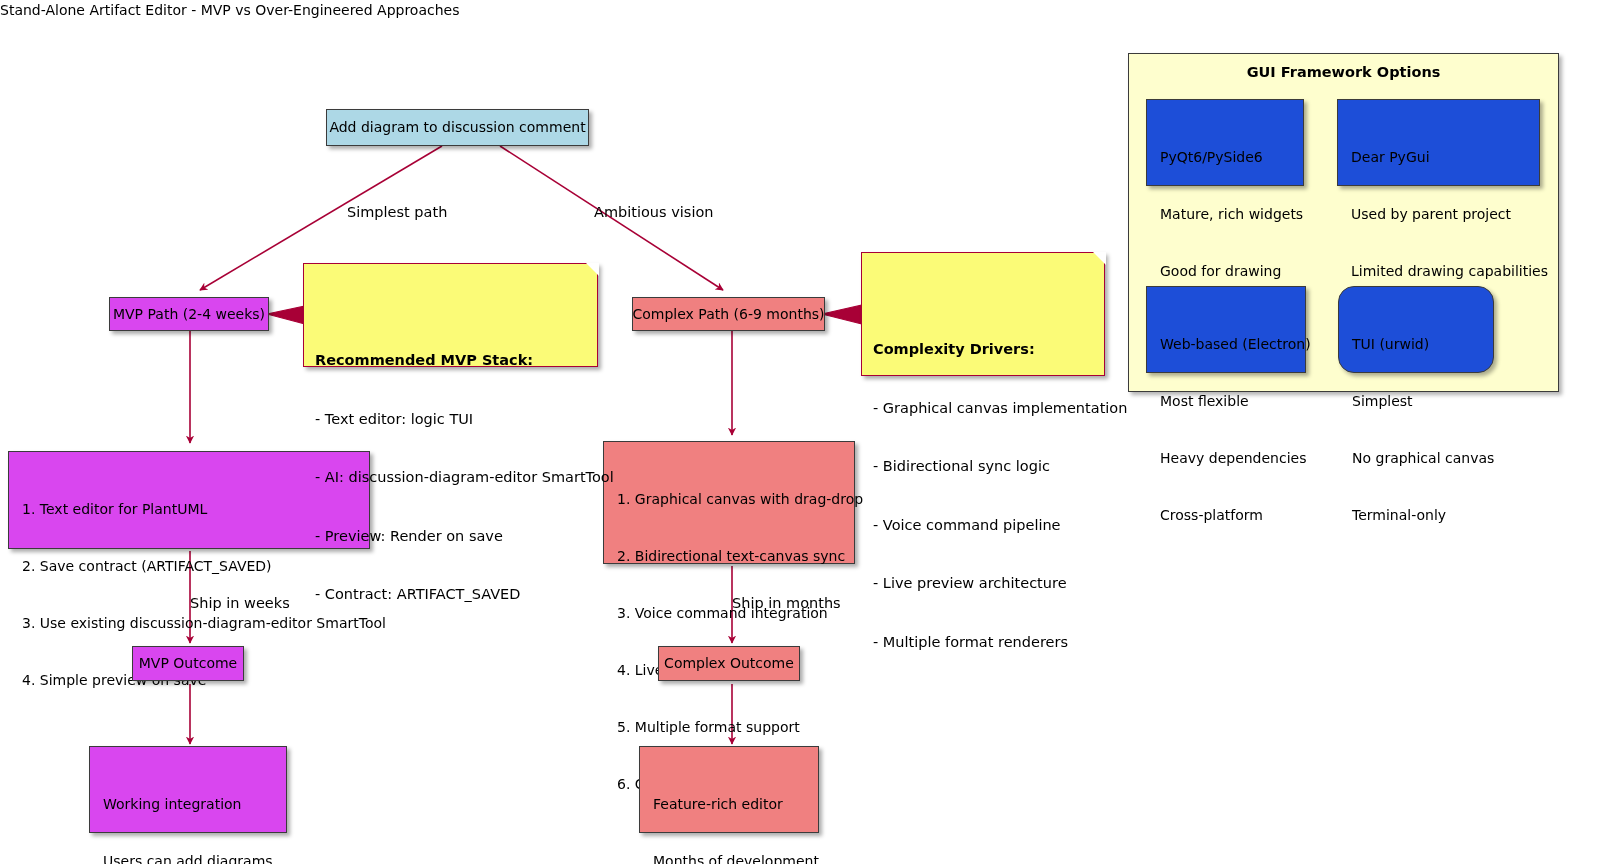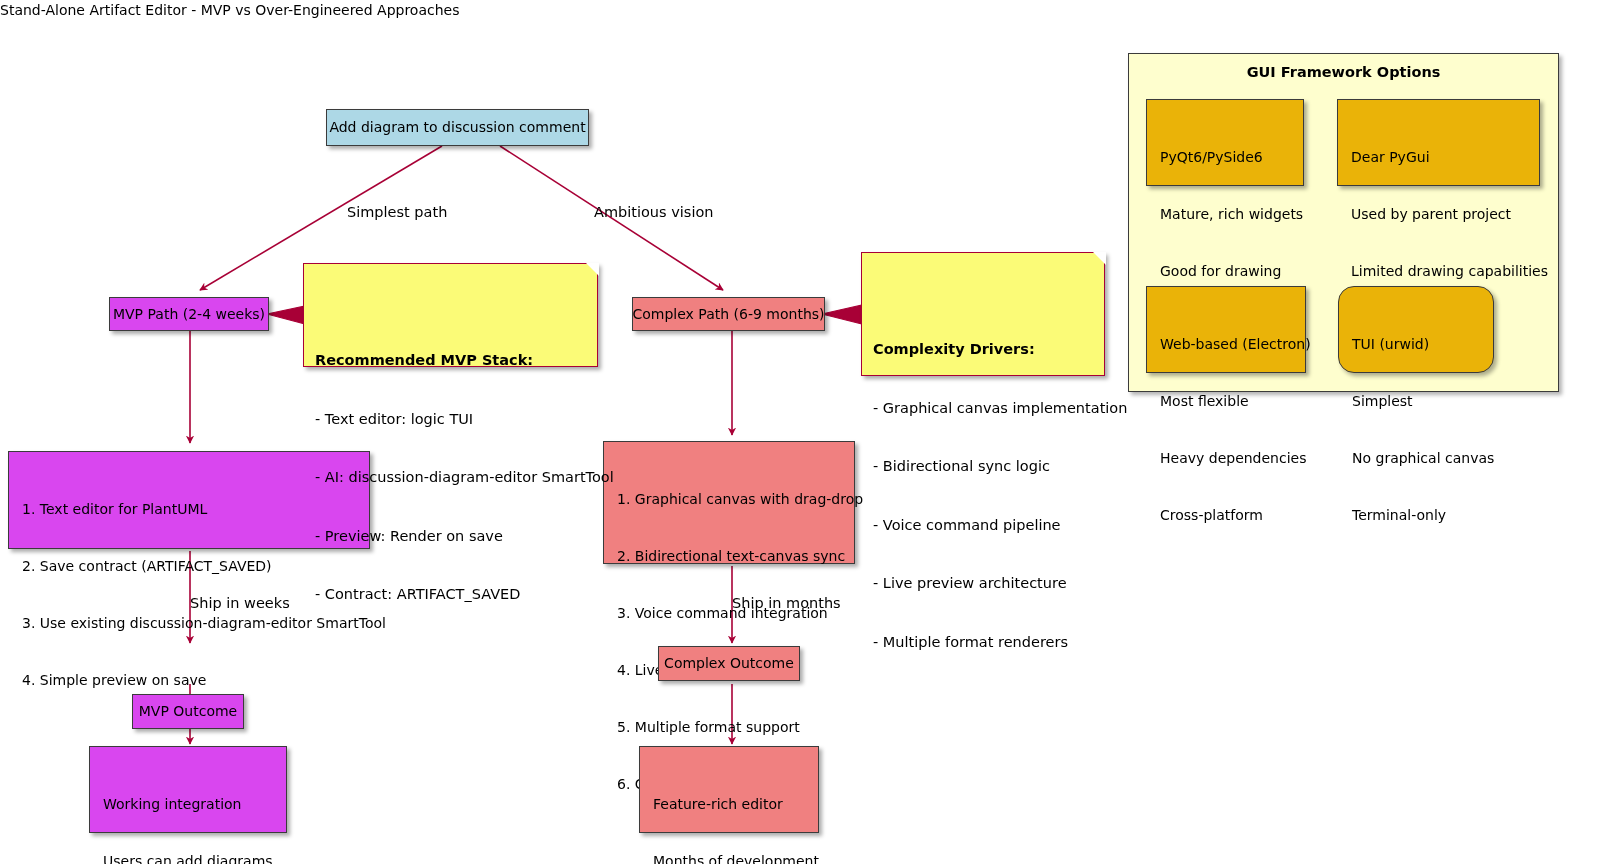--- a/index.html
+++ b/index.html
@@ -57,21 +57,21 @@
     text-align: center;
   }
   .node.listbox {
     padding: 10px 12px 10px 13px;
   }
   .node .line { display: block; }
 
   .fill-blue  { background: #add8e6; }
   .fill-green { background: #d946ef; }
   .fill-red   { background: #f08080; }
-  .fill-gray  { background: #eab308; border-color: #3b3b3b; }
+  .fill-gray  { background: #1d4ed8; border-color: #3b3b3b; }
 
   
   .note {
     position: absolute;
     box-sizing: border-box;
     background: #fbfb77;
     border: 1.5px solid #a80036;
     box-shadow: 3px 3px 4px rgba(0,0,0,0.33);
     color: #000000;
     font-size: 14.5px;
@@ -196,21 +196,21 @@
 
   <div class="node listbox fill-red" style="left:603px; top:441px; width:252px; height:123px;">
     <span class="line">1. Graphical canvas with drag-drop</span>
     <span class="line">2. Bidirectional text-canvas sync</span>
     <span class="line">3. Voice command integration</span>
     <span class="line">4. Live preview with timer</span>
     <span class="line">5. Multiple format support</span>
     <span class="line">6. Custom GUI framework</span>
   </div>
 
-  <div class="node centered fill-green" style="left:132px; top:646px; width:112px; height:35px;margin-top:48px;">
+  <div class="node centered fill-green" style="left:132px; top:646px; width:112px; height:35px;">
     <span>MVP Outcome</span>
   </div>
 
   <div class="node centered fill-red" style="left:658px; top:646px; width:142px; height:35px;">
     <span>Complex Outcome</span>
   </div>
 
   <div class="node listbox fill-green" style="left:89px; top:746px; width:198px; height:87px;">
     <span class="line">Working integration</span>
     <span class="line">Users can add diagrams</span>

